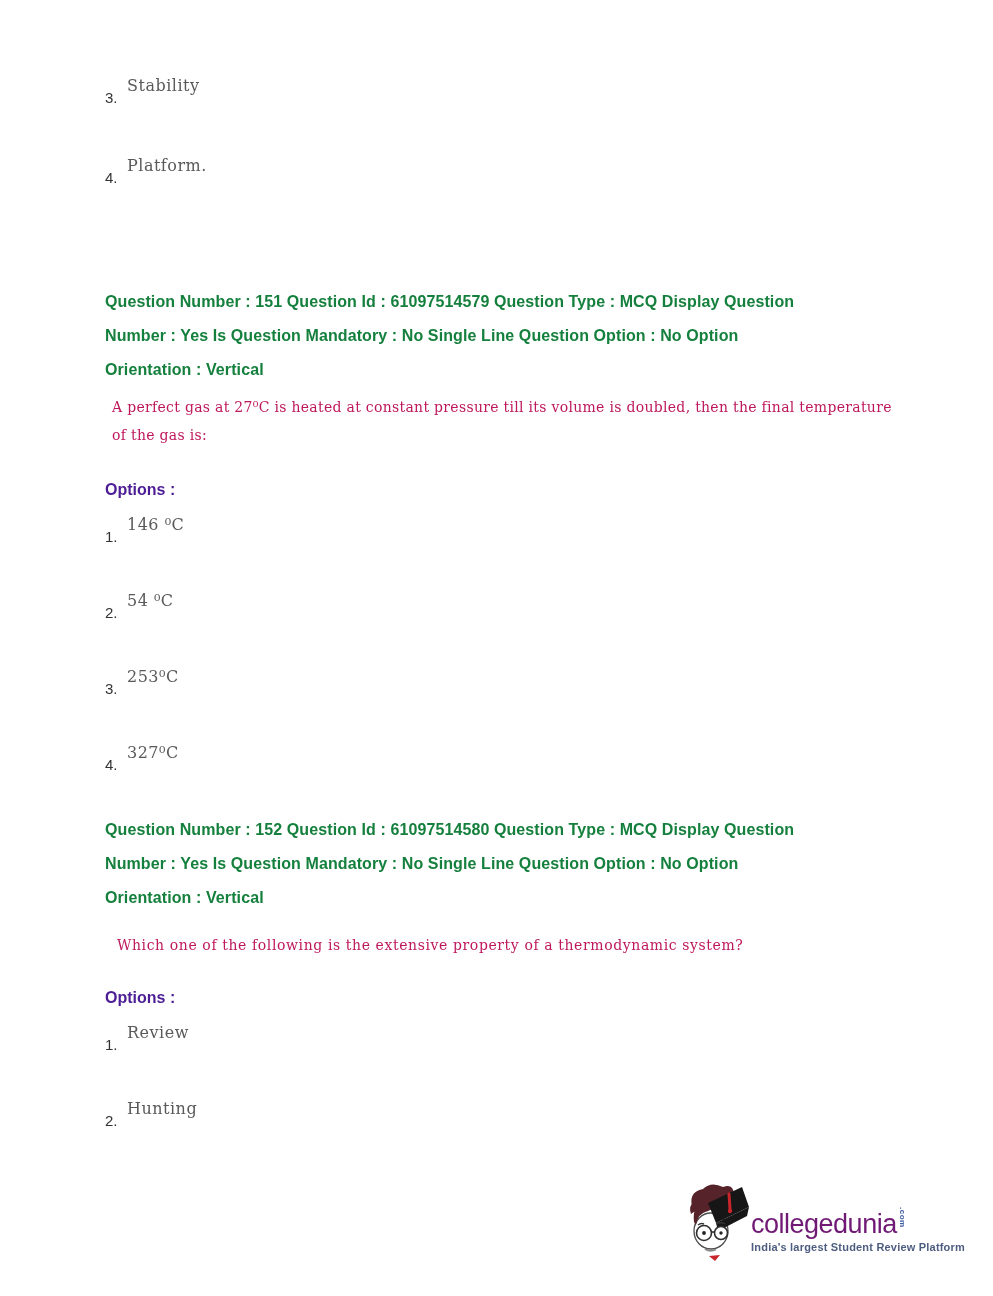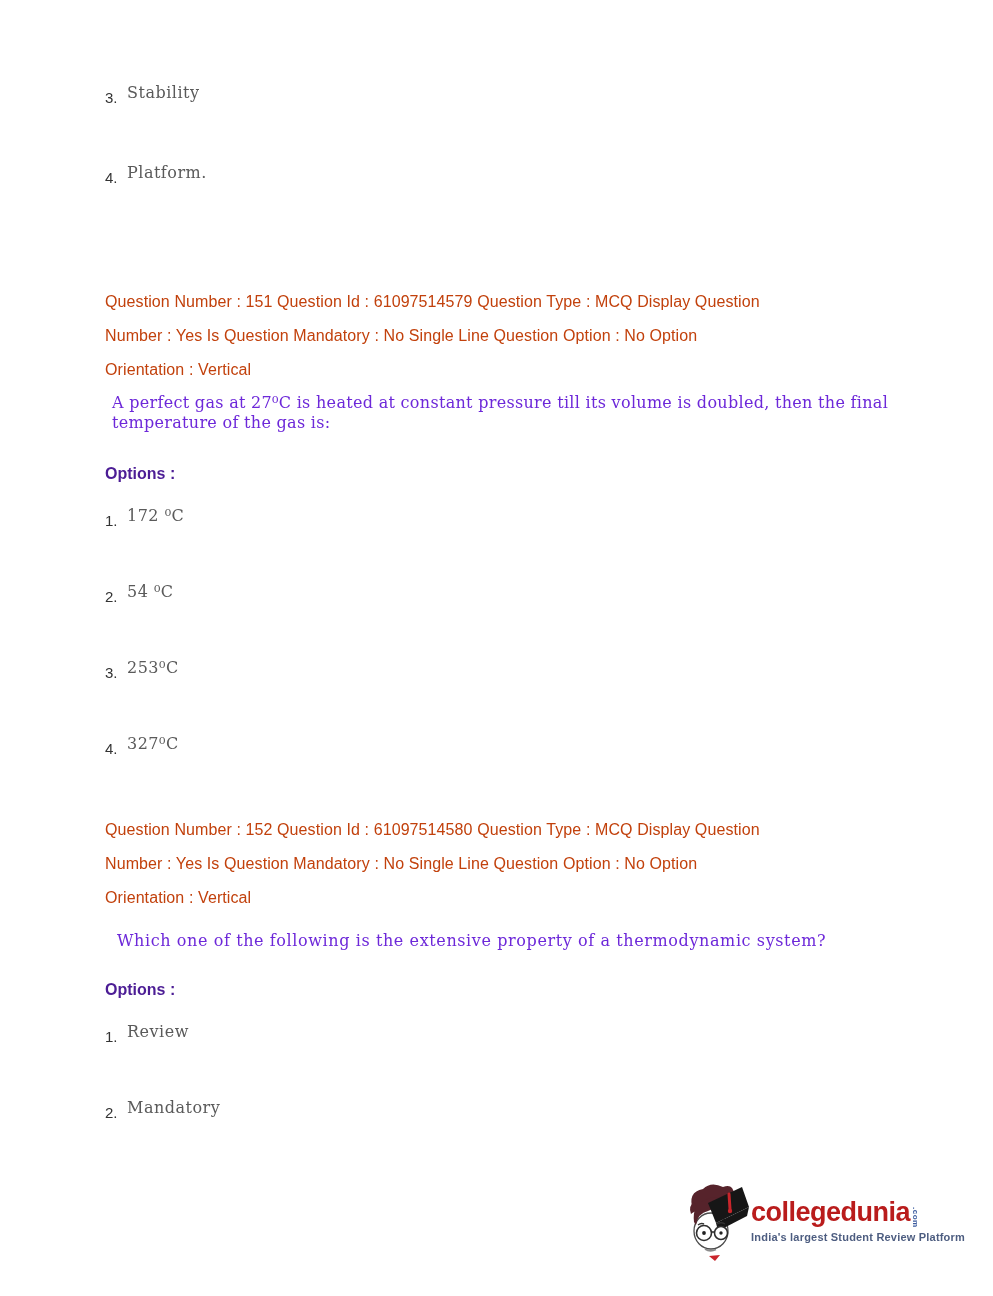--- a/index.html
+++ b/index.html
@@ -26,42 +26,41 @@
     font-family:"Liberation Sans",sans-serif;
     font-size:15px;
     color:#333333;
     margin-top:13px;
     min-width:18px;
   }
   .opt-text{
     font-size:16px;
     margin-left:4px;
     letter-spacing:0.5px;
-    margin-top:7px;
   }
   .carry{position:absolute;left:105px;}
   .carry-3{top:76px;}
   .carry-4{top:156px;}
 
   .qblock{position:absolute;left:105px;width:800px;}
   .q1{top:285px;}
   .q2{top:813px;}
   .q-header{
-    font-weight:400;
+    font-weight:700;
     font-size:16px;
     line-height:34px;
-    color:#c2410c;
+    color:#15803d;
     letter-spacing:0.1px;
   }
   .q-text{
     margin-top:6px;
     padding-left:7px;
-    font-size:16px;
-    line-height:20px;
-    color:#6d28d9;
+    font-size:14px;
+    line-height:28px;
+    color:#be185d;
     letter-spacing:0.3px;
   }
   .q2 .q-text{margin-top:16px;padding-left:12px;letter-spacing:0.6px;}
   .options-label{
     margin-top:32px;
     font-weight:700;
     font-size:16px;
     color:#4c1d95;
   }
   .q2 .options-label{margin-top:30px;}
@@ -73,25 +72,26 @@
     position:absolute;
     right:28px;
     bottom:34px;
     display:flex;
     align-items:flex-start;
   }
   .mascot{width:66px;height:82px;flex:0 0 auto;}
   .logo-textcol{margin-left:2px;margin-top:18px;}
   .brand-row{display:flex;align-items:flex-start;}
   .brand{
-    font-weight:700;
+    font-weight:400;
     font-size:27px;
     line-height:28px;
     letter-spacing:-0.5px;
-    color:#b91c1c;
+    color:#701a75;
+    margin-top:12px;
   }
   .brand-suffix{
     writing-mode:vertical-rl;
     font-weight:700;
     font-size:8px;
     color:#3a5a9e;
     margin-left:1px;
     margin-top:9px;
     letter-spacing:0.5px;
   }
@@ -121,21 +121,21 @@
     <div class="q-header">
       <div>Question Number : 151 Question Id : 61097514579 Question Type : MCQ Display Question</div>
       <div>Number : Yes Is Question Mandatory : No Single Line Question Option : No Option</div>
       <div>Orientation : Vertical</div>
     </div>
     <div class="q-text serif">A perfect gas at 27⁰C is heated at constant pressure till its volume is doubled,  then the final temperature of the gas is:</div>
     <div class="options-label">Options :</div>
 
     <div class="opt-row opt-first">
       <span class="opt-num">1.</span>
-      <span class="opt-text serif">172 ⁰C</span>
+      <span class="opt-text serif">146 ⁰C</span>
     </div>
     <div class="opt-row opt-next">
       <span class="opt-num">2.</span>
       <span class="opt-text serif">54 ⁰C</span>
     </div>
     <div class="opt-row opt-next">
       <span class="opt-num">3.</span>
       <span class="opt-text serif">253⁰C</span>
     </div>
     <div class="opt-row opt-next">
@@ -152,21 +152,21 @@
     </div>
     <div class="q-text serif">Which one of the following is the extensive property of a thermodynamic  system?</div>
     <div class="options-label">Options :</div>
 
     <div class="opt-row opt-first">
       <span class="opt-num">1.</span>
       <span class="opt-text serif">Review</span>
     </div>
     <div class="opt-row opt-next">
       <span class="opt-num">2.</span>
-      <span class="opt-text serif">Mandatory</span>
+      <span class="opt-text serif">Hunting</span>
     </div>
   </div>
 
   <div class="logo">
     <svg class="mascot" viewBox="0 0 66 82" xmlns="http://www.w3.org/2000/svg">
 
       <path d="M10 30 Q4 12 20 9 Q28 1 40 7 Q50 3 51 14 L49 32 Q32 20 16 34 Z" fill="#56232b"></path>
       <path d="M8 34 Q5 26 11 22 L16 30 Q10 32 8 34 Z" fill="#56232b"></path>
 
       <ellipse cx="28" cy="51" rx="17" ry="18" fill="#ffffff" stroke="#4a4a4a" stroke-width="1.3"></ellipse>

